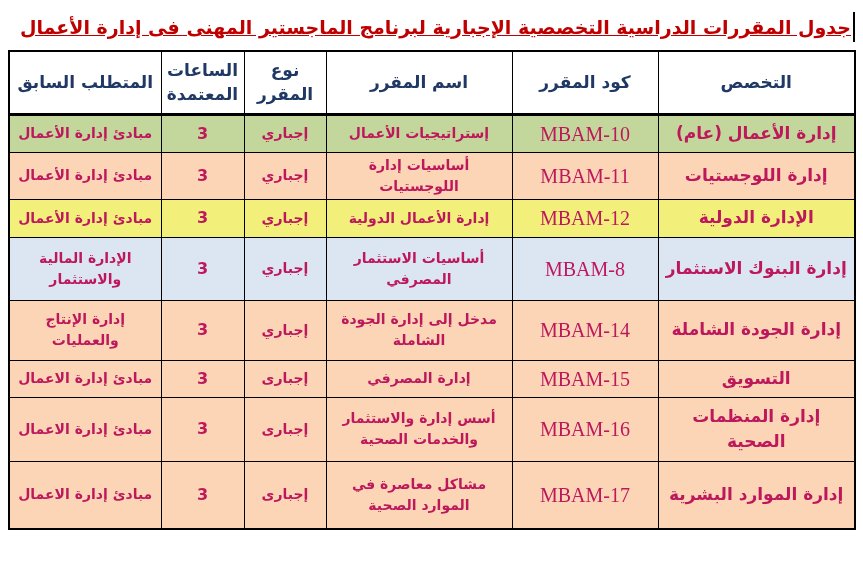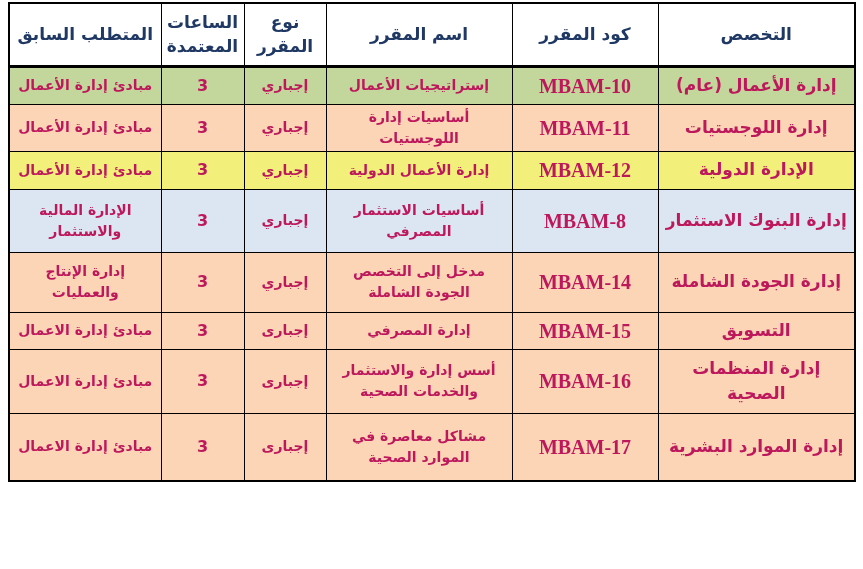--- a/index.html
+++ b/index.html
@@ -69,39 +69,42 @@
   td {
     font-weight: bold;
     color: #be185d;
     font-size: 14px;
     line-height: 1.5;
   }
   td.cell-spec  { font-size: 17px; }
   td.cell-code  {
     direction: ltr;
     font-family: "Liberation Serif", serif;
-    font-weight: bold;
+    font-weight: normal;
     font-size: 20px;
   }
   td.cell-hours { font-size: 16px; }
   
   tbody tr:nth-child(1) { height: 38px; }
   tbody tr:nth-child(2) { height: 38px; }
   tbody tr:nth-child(3) { height: 38px; }
   tbody tr:nth-child(4) { height: 63px; }
   tbody tr:nth-child(5) { height: 60px; }
   tbody tr:nth-child(6) { height: 37px; }
   tbody tr:nth-child(7) { height: 64px; }
   tbody tr:nth-child(8) { height: 68px; }
 </style>
 </head>
 <body>
 
 <div class="page">
 
+  <div class="title-wrap">
+    <span class="title-bar"></span><span class="title-text" style="color: rgb(192, 0, 0);">جدول المقررات الدراسية التخصصية الإجبارية لبرنامج الماجستير المهنى فى إدارة الأعمال</span>
+  </div>
 
   <table class="courses">
     <colgroup>
       <col style="width:197px">
       <col style="width:146px">
       <col style="width:186px">
       <col style="width:82px">
       <col style="width:83px">
       <col style="width:152px">
     </colgroup>
@@ -144,21 +147,21 @@
         <td class="cell-spec">إدارة البنوك الاستثمار</td>
         <td class="cell-code">MBAM-8</td>
         <td class="cell-name">أساسيات الاستثمار المصرفي</td>
         <td class="cell-type">إجباري</td>
         <td class="cell-hours">3</td>
         <td class="cell-prereq">الإدارة المالية والاستثمار</td>
       </tr>
       <tr style="background-color: rgb(251, 213, 181);">
         <td class="cell-spec">إدارة الجودة الشاملة</td>
         <td class="cell-code">MBAM-14</td>
-        <td class="cell-name">مدخل إلى التخصص الجودة الشاملة</td>
+        <td class="cell-name">مدخل إلى إدارة الجودة الشاملة</td>
         <td class="cell-type">إجباري</td>
         <td class="cell-hours">3</td>
         <td class="cell-prereq">إدارة الإنتاج والعمليات</td>
       </tr>
       <tr style="background-color: rgb(251, 213, 181);">
         <td class="cell-spec">التسويق</td>
         <td class="cell-code">MBAM-15</td>
         <td class="cell-name">إدارة المصرفي</td>
         <td class="cell-type">إجبارى</td>
         <td class="cell-hours">3</td>

